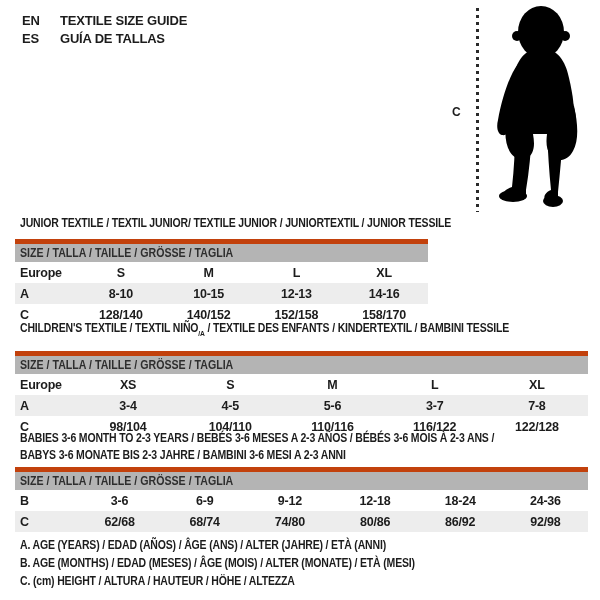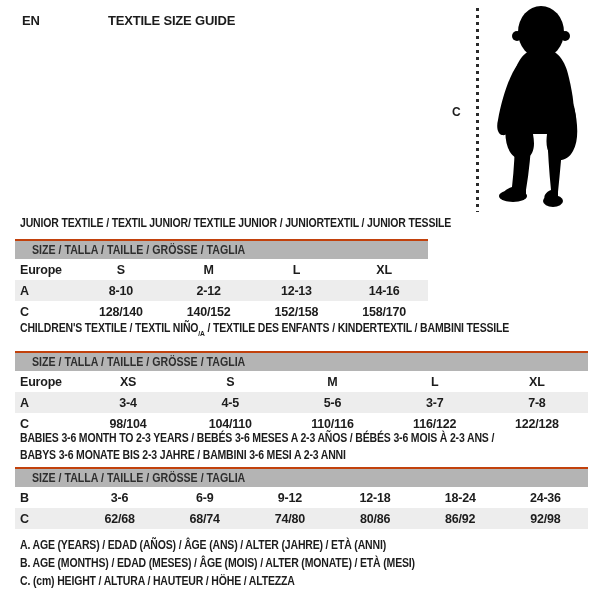--- a/index.html
+++ b/index.html
@@ -3,21 +3,21 @@
 <meta charset="utf-8">
 <style>
   html,body { margin:0; padding:0; background:#fff; }
   .page {
     position:relative; width:600px; height:600px; background:#ffffff;
     font-family:"Liberation Sans", sans-serif; color:#1c1c1c; overflow:hidden;
   }
 
   
   .lang-block { position:absolute; left:22px; top:12px; }
-  .lang-row { display:flex; line-height:18px; font-weight:bold; font-size:13px; letter-spacing:-0.2px;gap:48px; }
+  .lang-row { display:flex; line-height:18px; font-weight:bold; font-size:13px; letter-spacing:-0.2px; }
   .lang-code { width:38px; }
 
   
   .measure-line {
     position:absolute; left:476px; top:8px; width:3px; height:204px;
     background:repeating-linear-gradient(to bottom, #2a2a2a 0 3px, transparent 3px 7px);
   }
   .measure-label { position:absolute; left:452px; top:105px; font-weight:bold; font-size:12px; }
   .baby-svg { position:absolute; left:486px; top:4px; width:112px; height:210px; }
 
@@ -29,22 +29,22 @@
   }
   .tbl-title.two-line { line-height:17px; }
   .sub { font-size:8px; vertical-align:sub; }
 
   
   .size-table {
     position:absolute; left:15px; border-collapse:collapse; table-layout:fixed;
     font-weight:bold; font-size:12.5px; color:#1c1c1c;
   }
   .size-table th {
-    background:#b4b4b4; border-top:2px solid #c2410c; height:18px;
-    text-align:left; padding:0 0 0 17px; font-size:12.5px; color:#2e2e2e;
+    background:#b4b4b4; border-top:5px solid #c2410c; height:18px;
+    text-align:left; padding:0 0 0 5px; font-size:12.5px; color:#2e2e2e;
     font-weight:bold; white-space:nowrap; overflow:visible;
   }
   .size-table th span { display:inline-block; transform:scaleX(0.85); transform-origin:0 50%; }
   .size-table td { height:19px; text-align:center; letter-spacing:-0.2px; }
   .size-table td.lbl { text-align:left; padding-left:5px;margin-top:44px; }
   .size-table tr.shaded td { background:#ededed; }
   .t1 { top:239px; width:413px; }
   .t2 { top:351px; width:573px; }
   .t3 { top:467px; width:573px; }
   col.c-label { width:62px; }
@@ -59,20 +59,24 @@
 </style>
 </head>
 <body>
 
 <div class="page">
 
   <div class="lang-block">
     <div class="lang-row">
       <span class="lang-code">EN</span>
       <span class="lang-title">TEXTILE SIZE GUIDE</span>
+    </div>
+    <div class="lang-row">
+      <span class="lang-code">ES</span>
+      <span class="lang-title">GUÍA DE TALLAS</span>
     </div>
   </div>
 
   <div class="measure-line"></div>
   <div class="measure-label">C</div>
   <svg class="baby-svg" viewBox="0 0 110 210" aria-hidden="true">
     <g fill="#000000">
       <ellipse cx="54" cy="28" rx="23" ry="26"></ellipse>
       <circle cx="30" cy="32" r="5"></circle>
       <circle cx="78" cy="32" r="5"></circle>
@@ -105,21 +109,21 @@
       <tr>
         <td class="lbl">Europe</td>
         <td>S</td>
         <td>M</td>
         <td>L</td>
         <td>XL</td>
       </tr>
       <tr class="shaded">
         <td class="lbl">A</td>
         <td>8-10</td>
-        <td>2-12</td>
+        <td>10-15</td>
         <td>12-13</td>
         <td>14-16</td>
       </tr>
       <tr>
         <td class="lbl">C</td>
         <td>128/140</td>
         <td>140/152</td>
         <td>152/158</td>
         <td>158/170</td>
       </tr>

